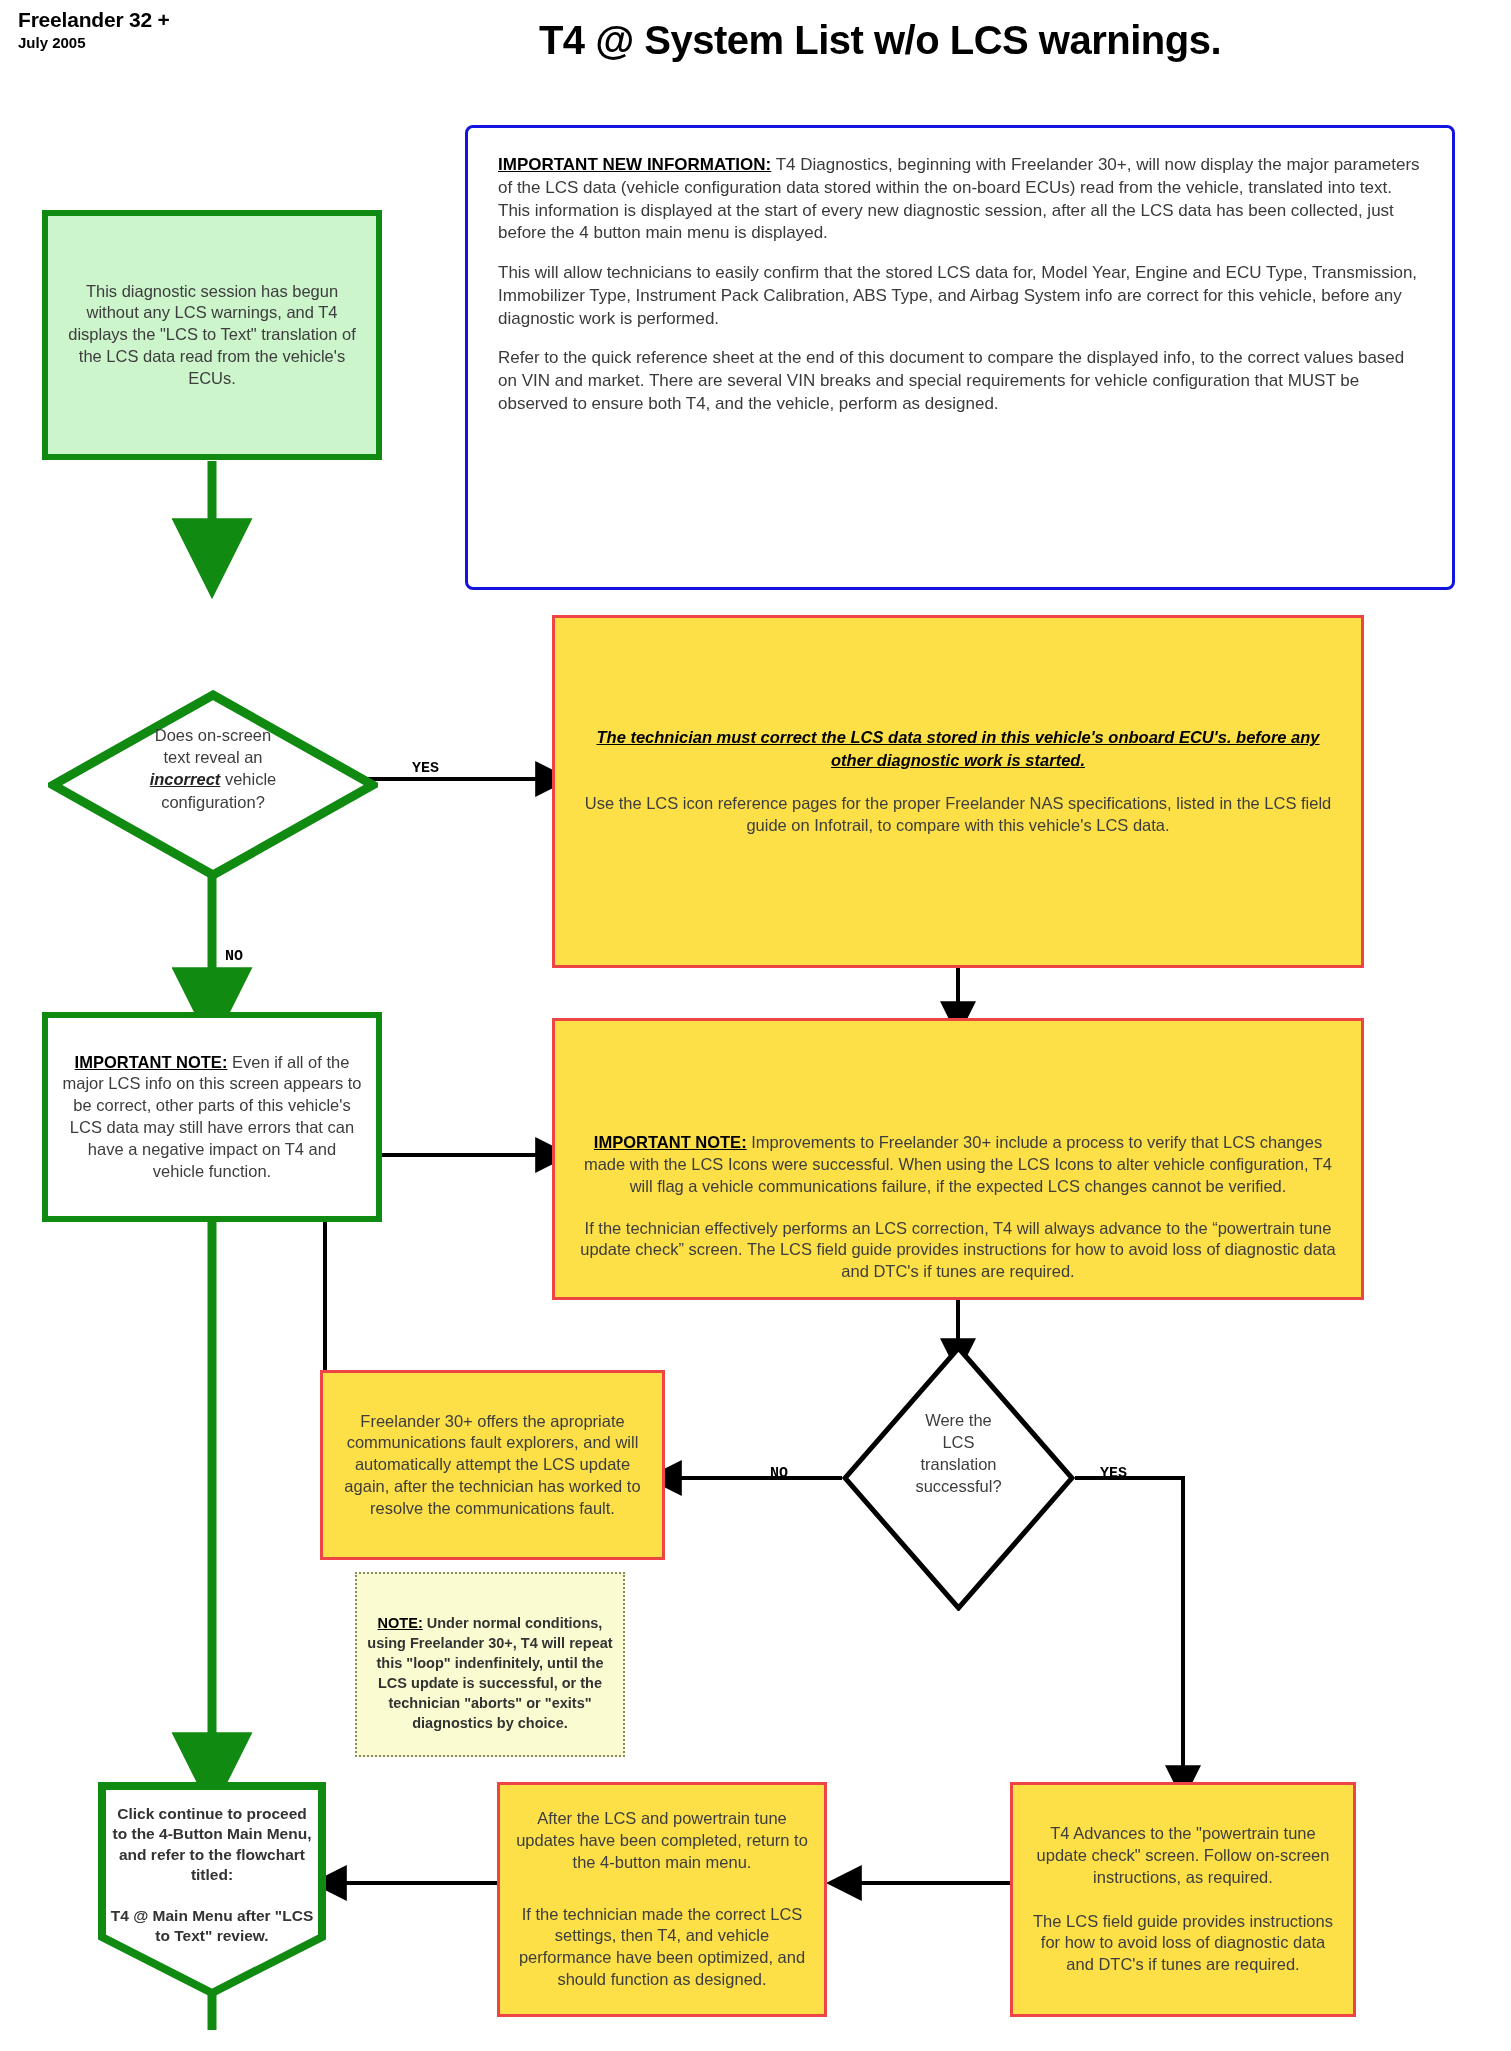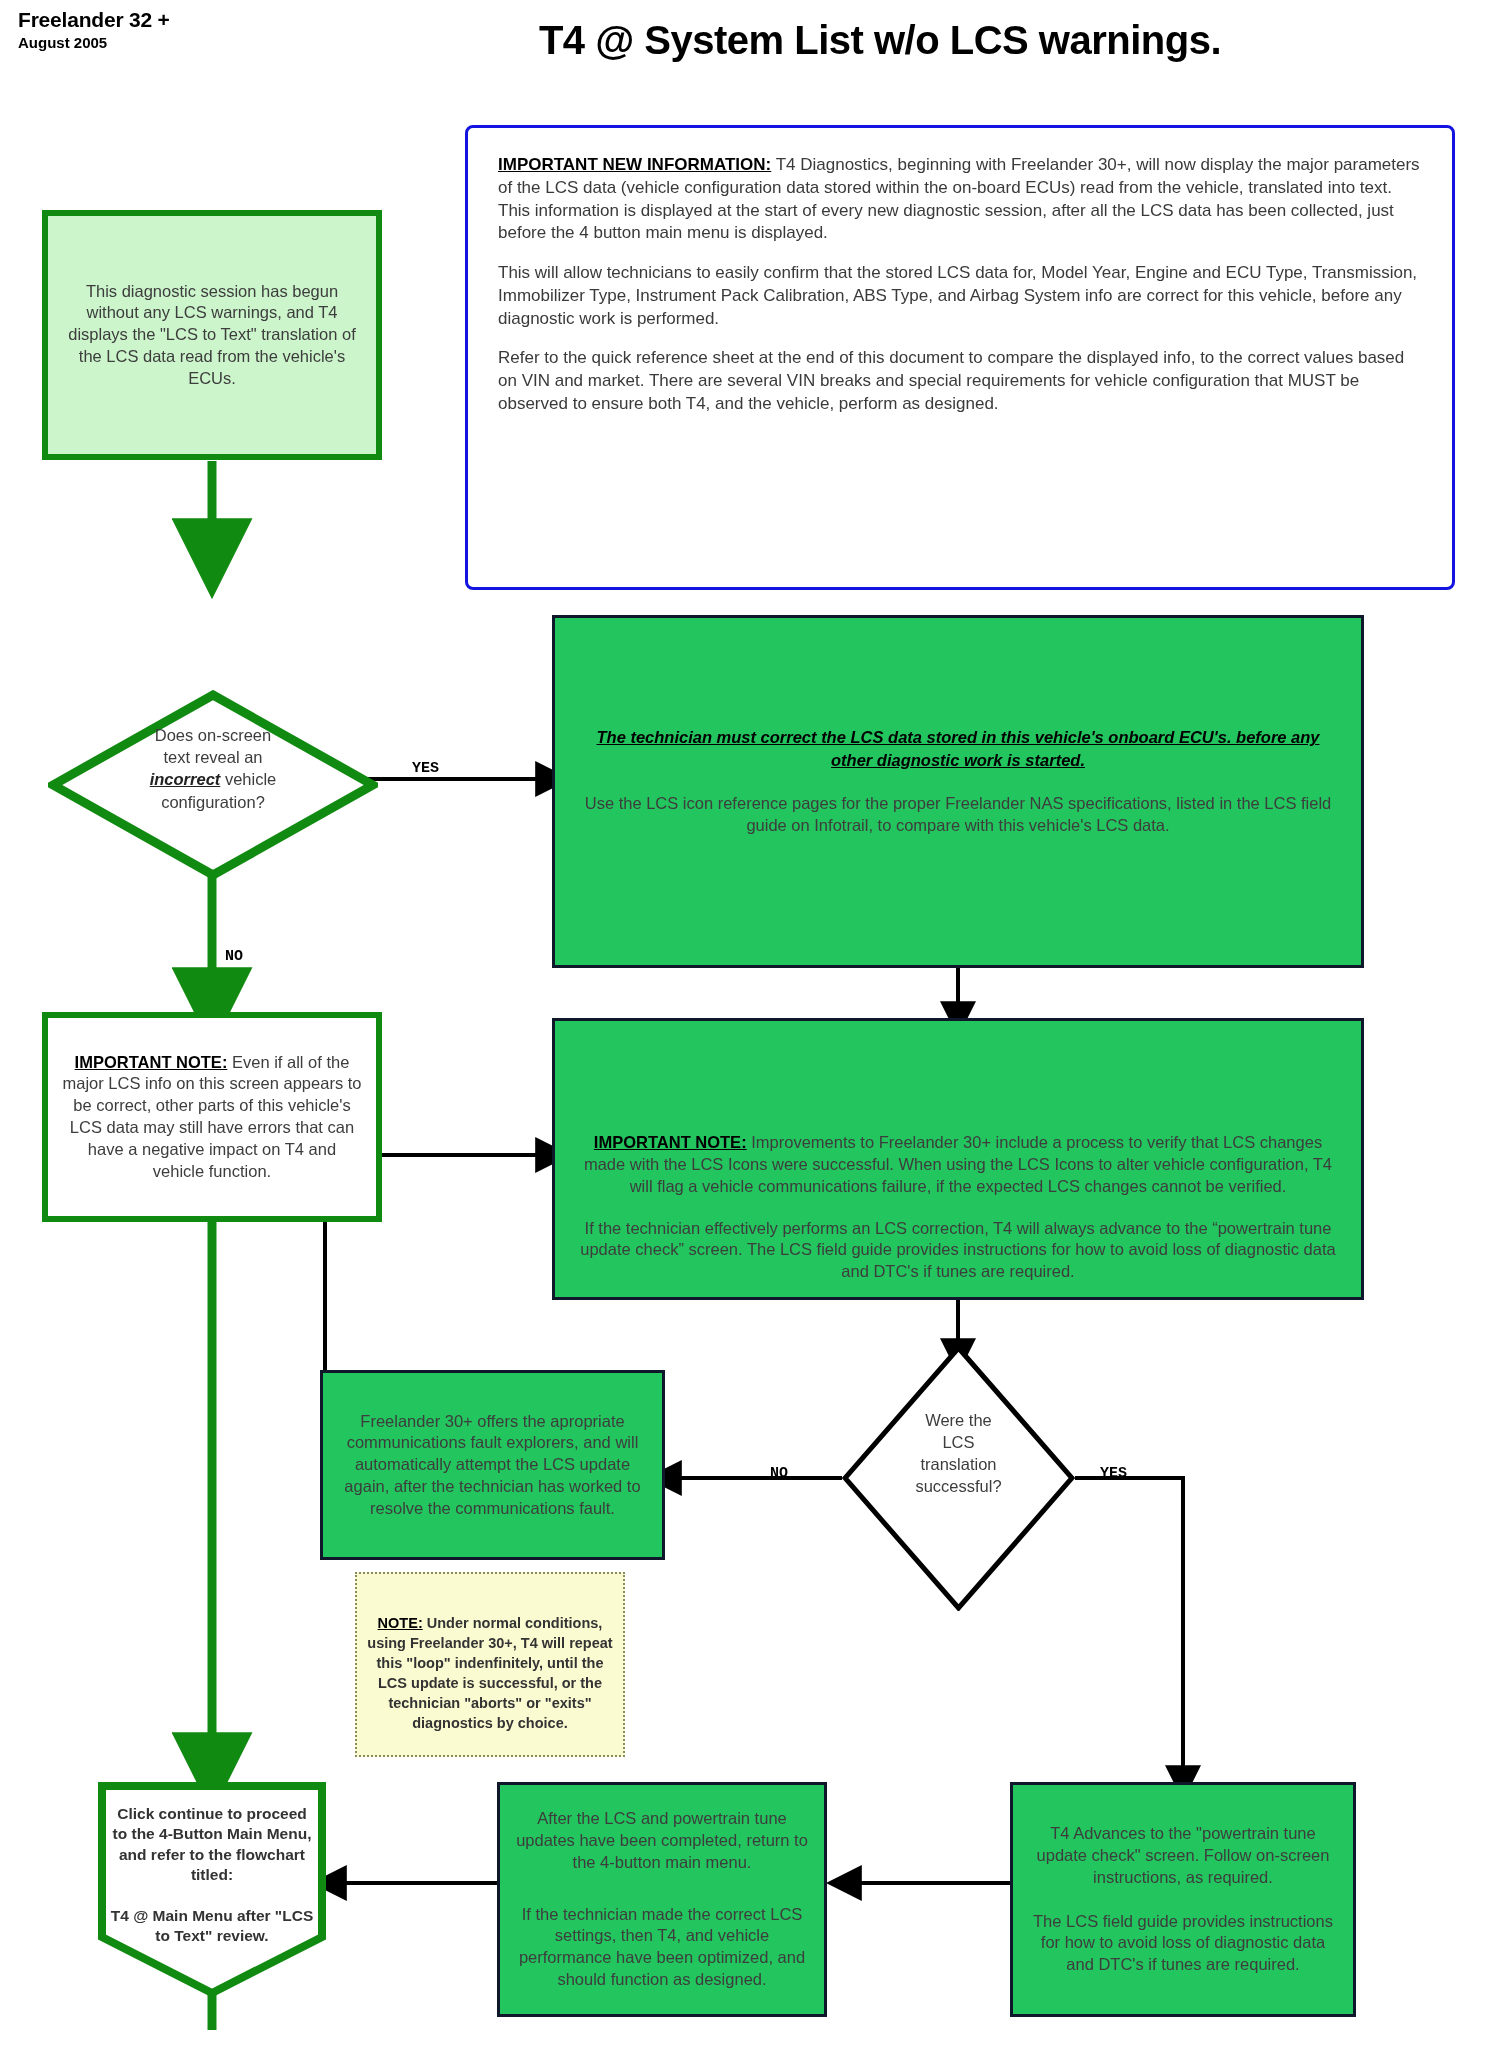--- a/index.html
+++ b/index.html
@@ -8,21 +8,21 @@
   .abs{position:absolute;box-sizing:border-box;}
 
   
   #hdr-block{left:18px;top:8px;width:330px;}
   #doc-title{font-size:21px;font-weight:bold;color:#000;letter-spacing:-0.2px;}
   #doc-date{font-size:15px;font-weight:bold;color:#000;margin-top:2px;}
   #main-title{left:380px;top:18px;width:1000px;text-align:center;
               font-size:40px;font-weight:bold;color:#000;letter-spacing:-0.5px;}
 
   
-  .box{border:3px solid #0f172a;background:#22c55e;display:flex;align-items:center;
+  .box{border:3px solid #ef4444;background:#fde047;display:flex;align-items:center;
        justify-content:center;padding:10px 12px;}
   .box p{margin:0;}
   .txt{font-size:16.5px;line-height:1.32;text-align:center;color:#3d3d3d;}
   .green-box{border:6px solid #108a10;background:#ccf5cc;}
   .green-box-w{border:6px solid #108a10;background:#fff;}
   .blue-box{border:3px solid #1414e0;border-radius:8px;background:#fff;
             display:block;padding:26px 30px;}
   .blue-box p{margin:0 0 17px 0;font-size:17px;line-height:1.34;text-align:left;}
   .blue-box p:last-child{margin-bottom:0;}
   u.hd{font-weight:bold;color:#000;}
@@ -43,21 +43,21 @@
   .bold{font-weight:bold;}
   .bi-u{font-weight:bold;font-style:italic;text-decoration:underline;color:#222;}
   .hdr-u{font-weight:bold;text-decoration:underline;color:#000;}
   .hdr-ui{font-weight:bold;font-style:italic;text-decoration:underline;color:#000;}
 </style>
 </head>
 <body>
 
 <div class="abs" id="hdr-block">
   <div id="doc-title">Freelander 32 +</div>
-  <div id="doc-date">August 2005</div>
+  <div id="doc-date">July 2005</div>
 </div>
 <div class="abs" id="main-title">T4 @ System List w/o LCS  warnings.</div>
 
 <svg class="conn" xmlns="http://www.w3.org/2000/svg">
   <defs>
     <marker id="ahG" markerWidth="9" markerHeight="9" refX="4.2" refY="4.5" orient="auto">
       <path d="M0,0 L9,4.5 L0,9 z" fill="#108a10"></path>
     </marker>
     <marker id="ahK" markerWidth="9" markerHeight="9" refX="4.2" refY="4.5" orient="auto">
       <path d="M0,0 L9,4.5 L0,9 z" fill="#000000"></path>

